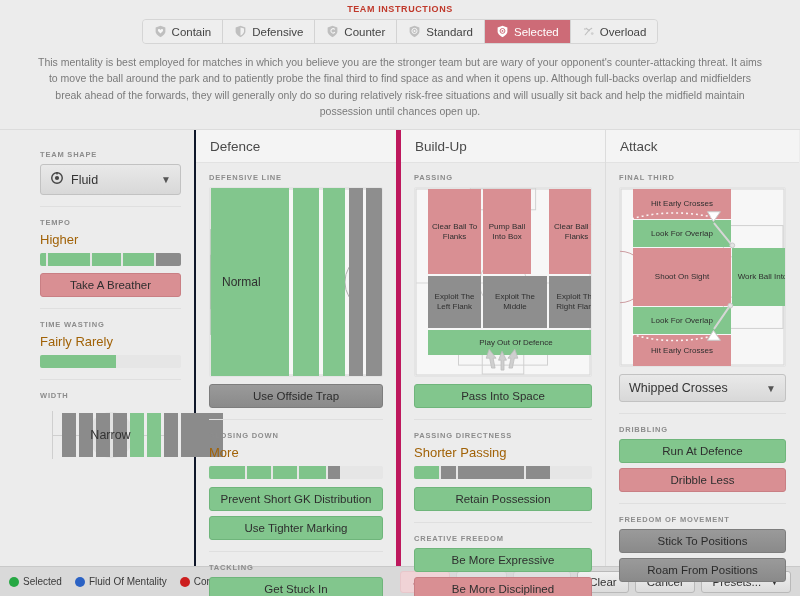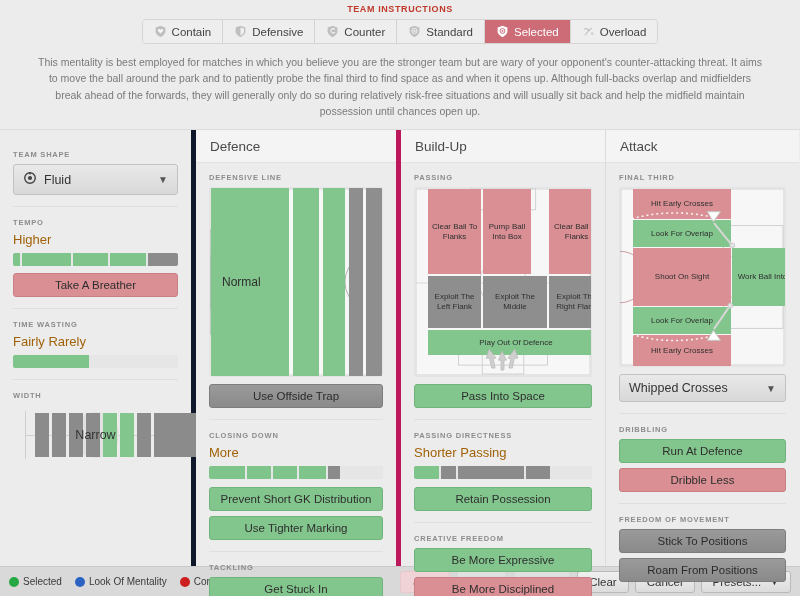--- a/index.html
+++ b/index.html
@@ -34,21 +34,21 @@
   .mtab.active .ico { opacity:1; }
 
   .blurb {
     font-size:10.5px; color:#7a7a7a; text-align:center; line-height:1.55;
     padding:10px 30px 10px; max-width:790px; margin:0 auto;
   }
 
   
   .columns { display:flex; flex:1; border-top:1px solid #dcdcdc; background:#ececec; min-height:0; }
   .col { position:relative; }
-  .col-left   { width:196px; border-right:5px solid #0f172a; }
+  .col-left   { width:196px; border-right:2px solid #0f172a;padding-left:27px; }
   .col-def    { width:205px; border-right:5px solid #be185d; }
   .col-build  { width:205px; border-right:1px solid #dcdcdc; }
   .col-att    { width:193px; }
 
   .col-head {
     font-size:13.5px; color:#4a4a4a; padding:9px 14px 7px;
     background:#f4f4f4; border-bottom:1px solid #e2e2e2; height:33px;
   }
   .col-body { padding:0 13px; }
   .col-left .col-body { padding:10px 13px 0; }
@@ -477,21 +477,21 @@
   </div>
 
   <div class="footer">
     <div class="legend">
       <div class="leg">
         <span class="dot" style="background:#27a844"></span>
         <span>Selected</span>
       </div>
       <div class="leg">
         <span class="dot" style="background:#2b62c4"></span>
-        <span>Look Of Mentality</span>
+        <span>Fluid Of Mentality</span>
       </div>
       <div class="leg">
         <span class="dot" style="background:#cc1f1f"></span>
         <span>Conflicting</span>
       </div>
       <div class="leg">
         <span class="dot" style="background:#f2b0b6"></span>
         <span>Unavailable</span>
       </div>
     </div>

